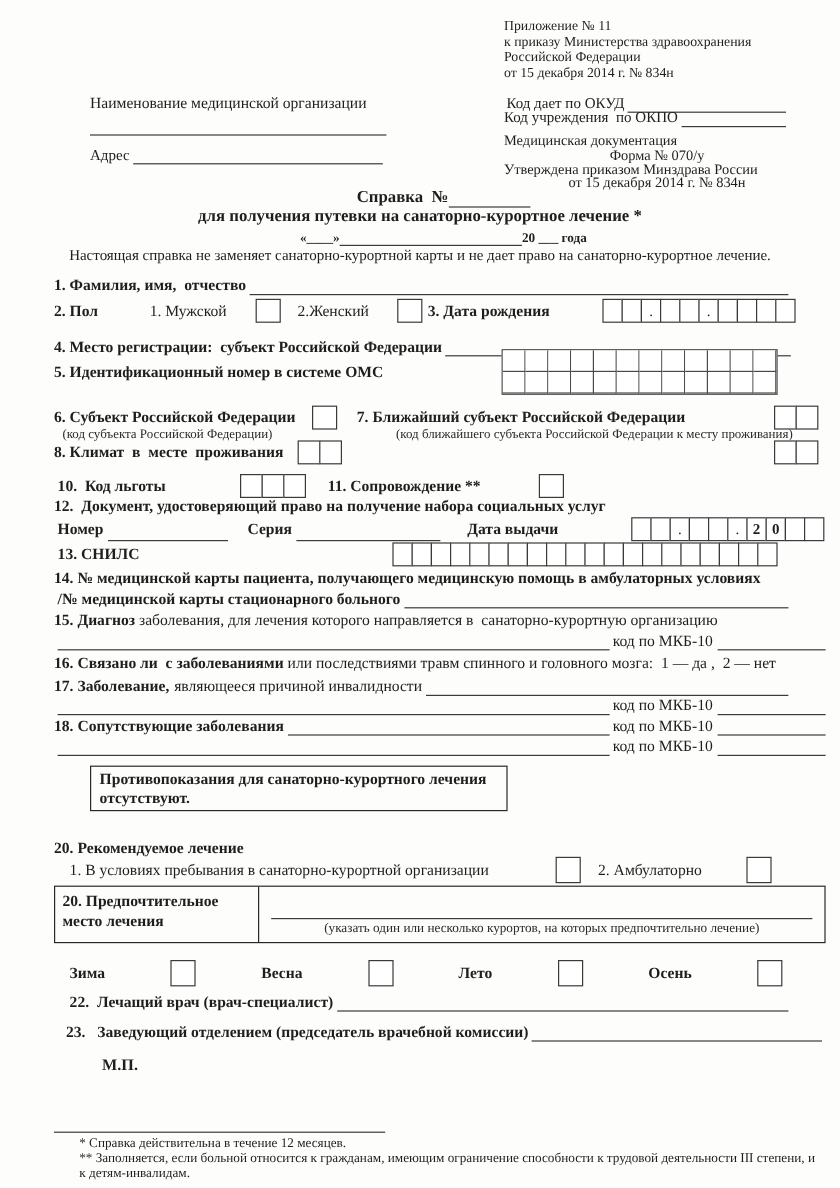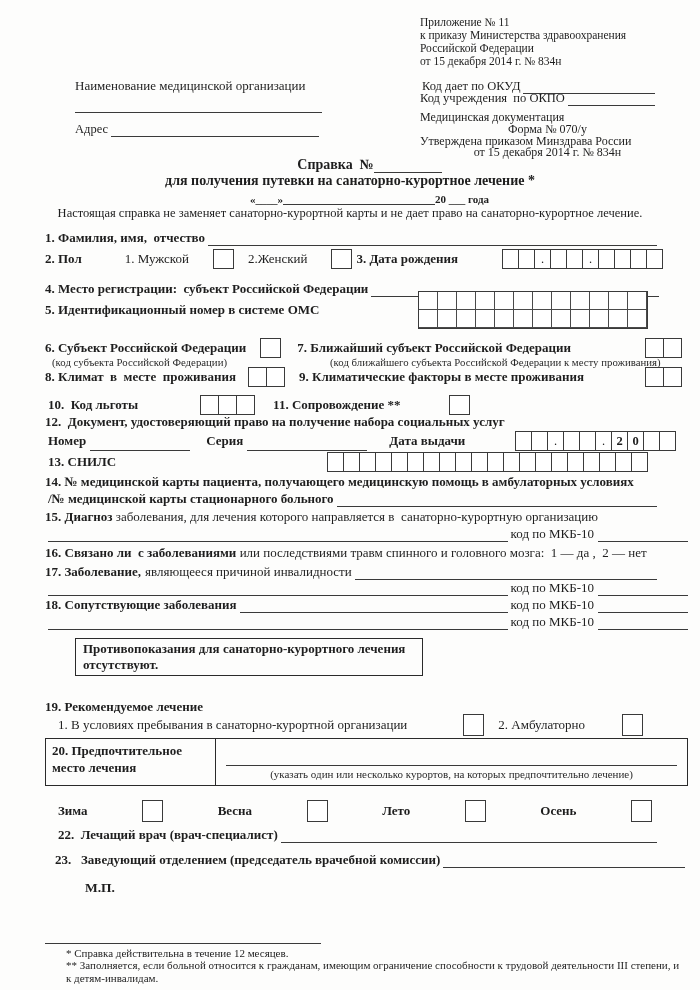--- a/index.html
+++ b/index.html
@@ -150,40 +150,39 @@
 </div>
 <div class="abs cap" style="left:52px; top:356px;" data-bind="form.i6.caption">(код субъекта Российской Федерации)</div>
 <div class="abs cap" style="left:330px; top:356px; white-space:nowrap;" data-bind="form.i7.caption">(код ближайшего субъекта Российской Федерации к месту проживания)</div>
 
 <div class="r rc" style="left:45px; top:366px; right:18px; height:21px;">
   <span class="b" data-bind="form.i8.label">8. Климат  в  месте  проживания</span>
   <div class="cells" style="margin-left:12px;">
       <div class="c cw"></div>
       <div class="c cw"></div>
     </div>
-  <span class="b" style="margin-left:14px;" data-bind="form.i9.label">9. Климатические факторы в месте проживания</span>
   <div class="cells" style="margin-left:auto;">
       <div class="c cw"></div>
       <div class="c cw"></div>
     </div>
 </div>
 
 <div class="r rc" style="left:48px; top:394px; height:21px;">
   <span class="b" data-bind="form.i10.label">10.  Код льготы</span>
   <div class="cells" style="margin-left:62px;">
       <div class="c cw"></div>
       <div class="c cw"></div>
       <div class="c cw"></div>
     </div>
   <span class="b" style="margin-left:18px;" data-bind="form.i11.label">11. Сопровождение **</span>
   <span class="box" style="margin-left:48px;"></span>
 </div>
 
 <div class="abs b" style="left:45px; top:414px;" data-bind="form.i12.label">12.  Документ, удостоверяющий право на получение набора социальных услуг</div>
-<div class="r rc" style="left:48px; top:430px; right:24px; height:21px;">
+<div class="r rc" style="left:48px; top:430px; right:13px; height:21px;">
   <span class="b" data-bind="form.i12.number_label">Номер</span>
   <span class="blank" style="width:100px; margin-left:4px; align-self:flex-end;"></span>
   <span class="b" style="margin-left:16px;" data-bind="form.i12.series_label">Серия</span>
   <span class="blank" style="width:120px; margin-left:4px; align-self:flex-end;"></span>
   <span class="b" style="margin-left:22px;" data-bind="form.i12.issue_label">Дата выдачи</span>
   <div class="cells" style="margin-left:auto;">
     <div class="c"></div>
     <div class="c"></div>
     <div class="c" data-bind="form.glyphs.dot">.</div>
     <div class="c"></div>
@@ -261,21 +260,21 @@
   <span class="blank" style="width:90px; margin-left:4px;"></span>
 </div>
 <div class="r" style="left:45px; top:613px; right:12px; height:17px;">
   <span class="fill"></span>
   <span data-bind="form.i18.icd">код по МКБ-10</span>
   <span class="blank" style="width:90px; margin-left:4px;"></span>
 </div>
 
 <div class="abs b" style="left:75px; top:638px; width:348px; border:1.5px solid #2a2a2a; padding:2px 7px; font-size:13px; line-height:16px; background:#fdfdfc;" data-bind="form.contraindications">Противопоказания для санаторно-курортного лечения отсутствуют.</div>
 
-<div class="abs b" style="left:45px; top:699px;" data-bind="form.i19.label">19. Рекомендуемое лечение</div>
+<div class="abs b" style="left:45px; top:699px;" data-bind="form.i19.label">20. Рекомендуемое лечение</div>
 <div class="r rc" style="left:58px; top:714px; right:57px; height:22px;">
   <span data-bind="form.i19.opt1">1. В условиях пребывания в санаторно-курортной организации</span>
   <span class="box bigbox" style="margin-left:56px;"></span>
   <span data-bind="form.i19.opt2" style="margin-left: 14px;">2. Амбулаторно</span>
   <span class="box bigbox" style="margin-left:auto;"></span>
 </div>
 <style></style>
 
 <div class="abs" style="left:45px; top:738px; width:643px; height:48px; border:1.5px solid #2a2a2a; display:flex; background:#fdfdfc;">
   <div class="b" style="width:170px; border-right:1.5px solid #2a2a2a; padding:3px 6px; line-height:17px;">

